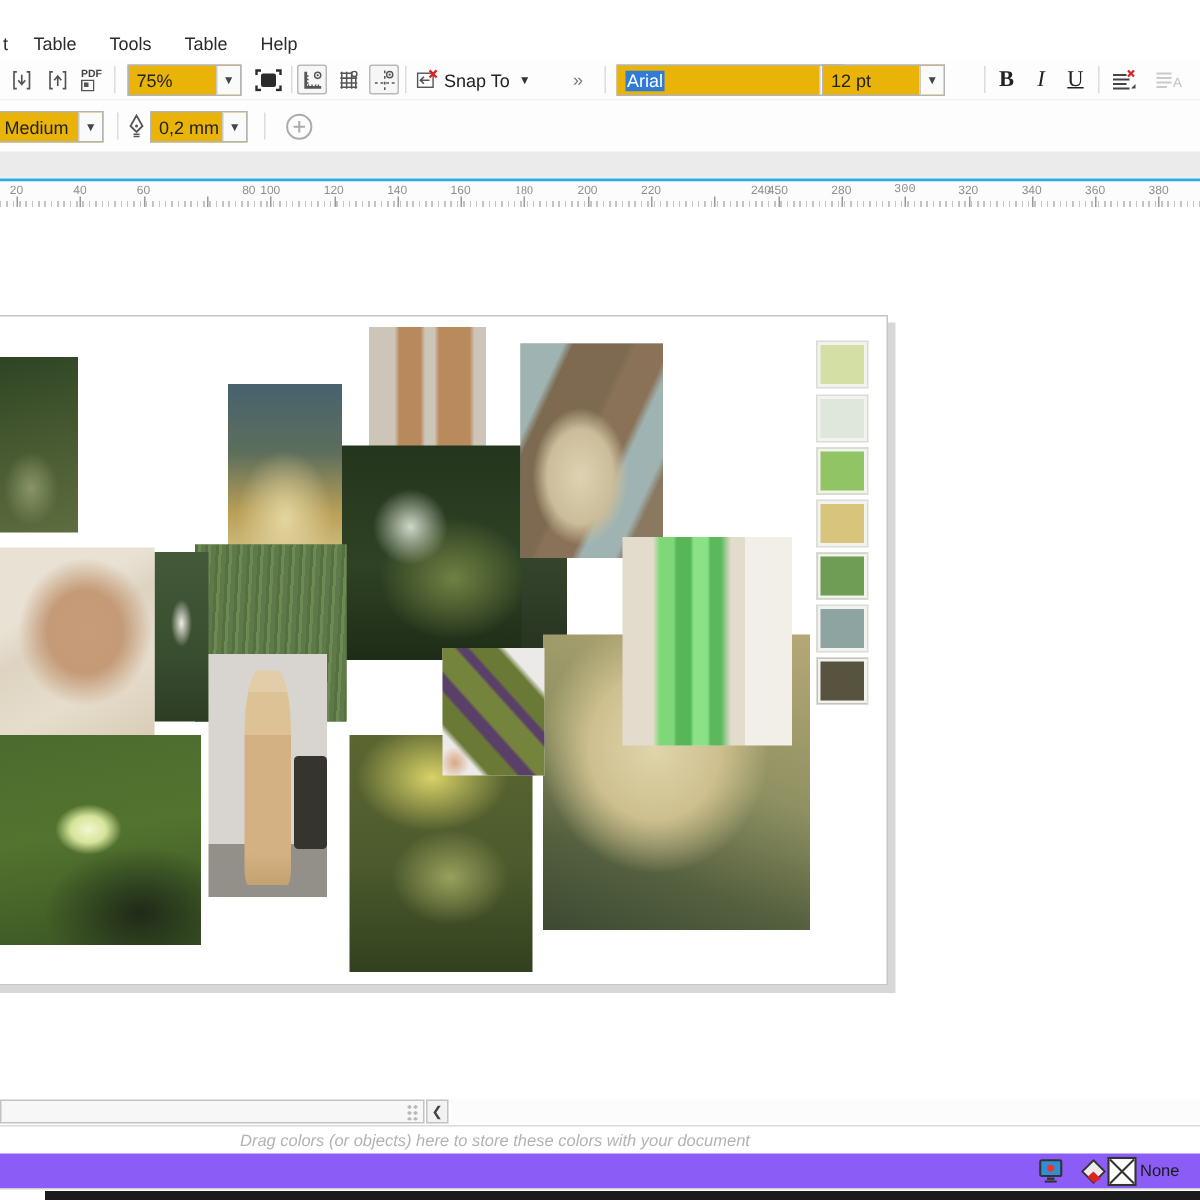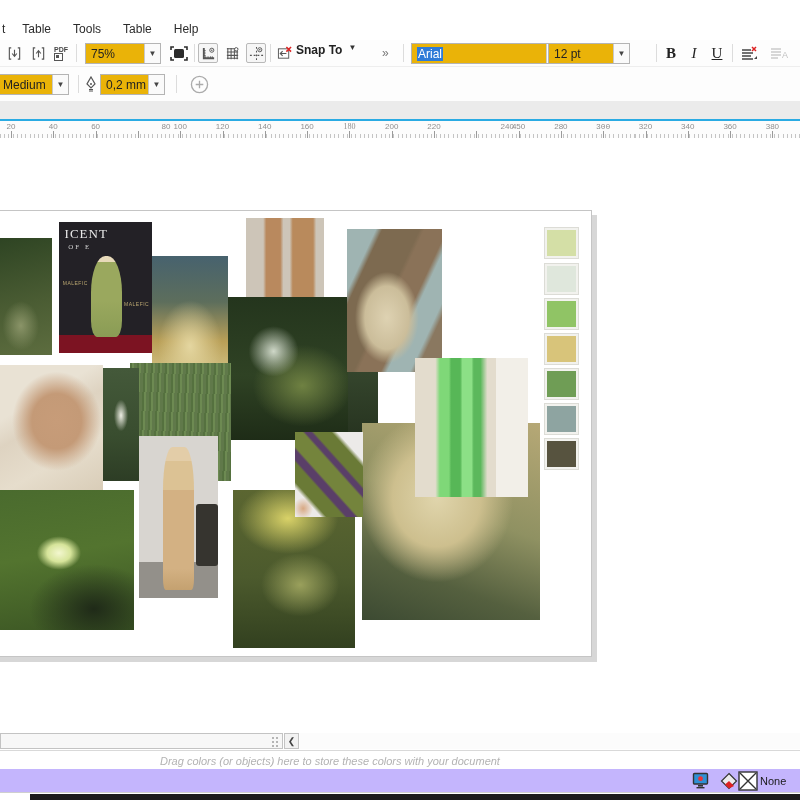--- a/index.html
+++ b/index.html
@@ -23,21 +23,21 @@
   .vsep { position:absolute; top:4px; width:1px; height:18px; background:#dcdcdc; }
   .combo { position:absolute; top:3px; height:21px; background:#eab308; border:1px solid #b4b4b4;
     display:flex; align-items:center; font-size:12px; color:#222; }
   .combo .val { flex:1; padding:0 5px; white-space:nowrap; overflow:hidden; }
   .combo .dd { width:16px; height:100%; border-left:1px solid #c9c9c9; background:#fafafa;
     display:flex; align-items:center; justify-content:center; font-size:8px; color:#444; }
   .hl { background:#2e7bd8; color:#fff; padding:0 1px; }
   .fmt { font-family:"Liberation Serif", serif; font-size:15px; color:#222; width:22px;
     text-align:center; }
   #snap-group { position:absolute; left:296px; top:3px; height:21px; display:flex;
-    gap:6px; font-size:12px; color:#222;font-weight:bold; }
+    align-items:center; gap:6px; font-size:12px; color:#222; }
   .caret { font-size:8px; color:#333; }
   #overflow-btn { position:absolute; left:382px; top:6px; font-size:12px; color:#777; }
 
   
   #graystrip { position:absolute; left:0; top:101px; width:800px; height:18px; background:#ebebeb; }
   #blueline  { position:absolute; left:0; top:119px; width:800px; height:2px; background:#2aabe3; }
   #ruler { position:absolute; left:0; top:121px; width:800px; height:17px; background:#fcfcfc;
     background-image:repeating-linear-gradient(90deg,#c4c4c4 0 1px, transparent 1px 4.23px);
     background-size:100% 4px; background-position:0 100%; background-repeat:no-repeat; }
   .rnum { position:absolute; top:1px; transform:translateX(-50%); font-size:8px; color:#8f8f8f; }
@@ -126,21 +126,21 @@
     background:radial-gradient(circle, #b5b5b5 1px, transparent 1.3px); background-size:4px 4px; }
   #palette-left-btn { position:absolute; left:284px; top:733px; width:15px; height:16px;
     background:#f2f2f2; border:1px solid #c3c3c3; font-size:9px; color:#444; display:flex;
     align-items:center; justify-content:center; }
   #hscroll-track { position:absolute; left:300px; top:733px; width:500px; height:16px; background:#fcfcfc; }
 
   #hint-row { position:absolute; left:0; top:750px; width:800px; height:19px;
     border-top:1px solid #d9d9d9; background:#fff; }
   #drag-hint { position:absolute; left:160px; top:4px; font-size:11px; font-style:italic; color:#b3b3b3; }
 
-  #status-row { position:absolute; left:0; top:769px; width:800px; height:23px; background:#c4b5fd; }
+  #status-row { position:absolute; left:0; top:769px; width:800px; height:23px; background:#8b5cf6; }
   .status-icon { position:absolute; top:3px; }
   #status-none { position:absolute; left:760px; top:6px; font-size:11px; color:#1a1a1a; }
 
   #bottom-sep { position:absolute; left:0; top:792px; width:800px; height:1px; background:#cfcfcf; }
   #taskbar-edge { position:absolute; left:30px; top:794px; width:770px; height:6px; background:#1b1b1b; }
 </style>
 </head>
 <body>
 
 <div id="app">
@@ -323,27 +323,20 @@
       <span class="rtick" style="left: 687.8px;"></span>
       <span class="rnum" style="left: 730.1px;">360</span>
       <span class="rtick" style="left: 730.1px;"></span>
       <span class="rnum" style="left: 772.4px;">380</span>
       <span class="rtick" style="left: 772.4px;"></span>
     </div>
 
   <div id="canvas">
     <div id="page"></div>
 
-    <div class="mimg img-maleficent-premiere" style="left:59px; top:84px; width:93px; height:131px">
-      <span class="prem-txt1">ICENT</span>
-      <span class="prem-txt2">OF E</span>
-      <span class="prem-brand" style="left:4%; top:44%">MALEFIC</span>
-      <span class="prem-brand" style="right:3%; top:60%">MALEFIC</span>
-      <div class="prem-dress"></div>
-    </div>
 
   <div class="mimg img-fairy-ring-painting" style="left: 152px; top: 118px; width: 76px; height: 164px;"></div>
       <div class="mimg img-gold-sandals" style="left: 246px; top: 80px; width: 78px; height: 80px;"></div>
       <div class="mimg img-forest-statue" style="left: 0px; top: 100px; width: 52px; height: 117px;"></div>
       <div class="mimg img-white-veil-girl" style="left: 300px; top: 160px; width: 78px; height: 137px;"></div>
       <div class="mimg img-fairy-wings-moss" style="left: 228px; top: 159px; width: 120px; height: 143px;"></div>
       <div class="mimg img-beige-tulle-dress" style="left: 347px; top: 91px; width: 95px; height: 143px;"></div>
       <div class="mimg img-willow-texture" style="left: 130px; top: 225px; width: 101px; height: 118px;"></div>
       <div class="mimg img-willow-dancer" style="left: 103px; top: 230px; width: 36px; height: 113px;"></div>
       <div class="mimg img-white-floral-back" style="left: 0px; top: 227px; width: 103px; height: 125px;"></div>

